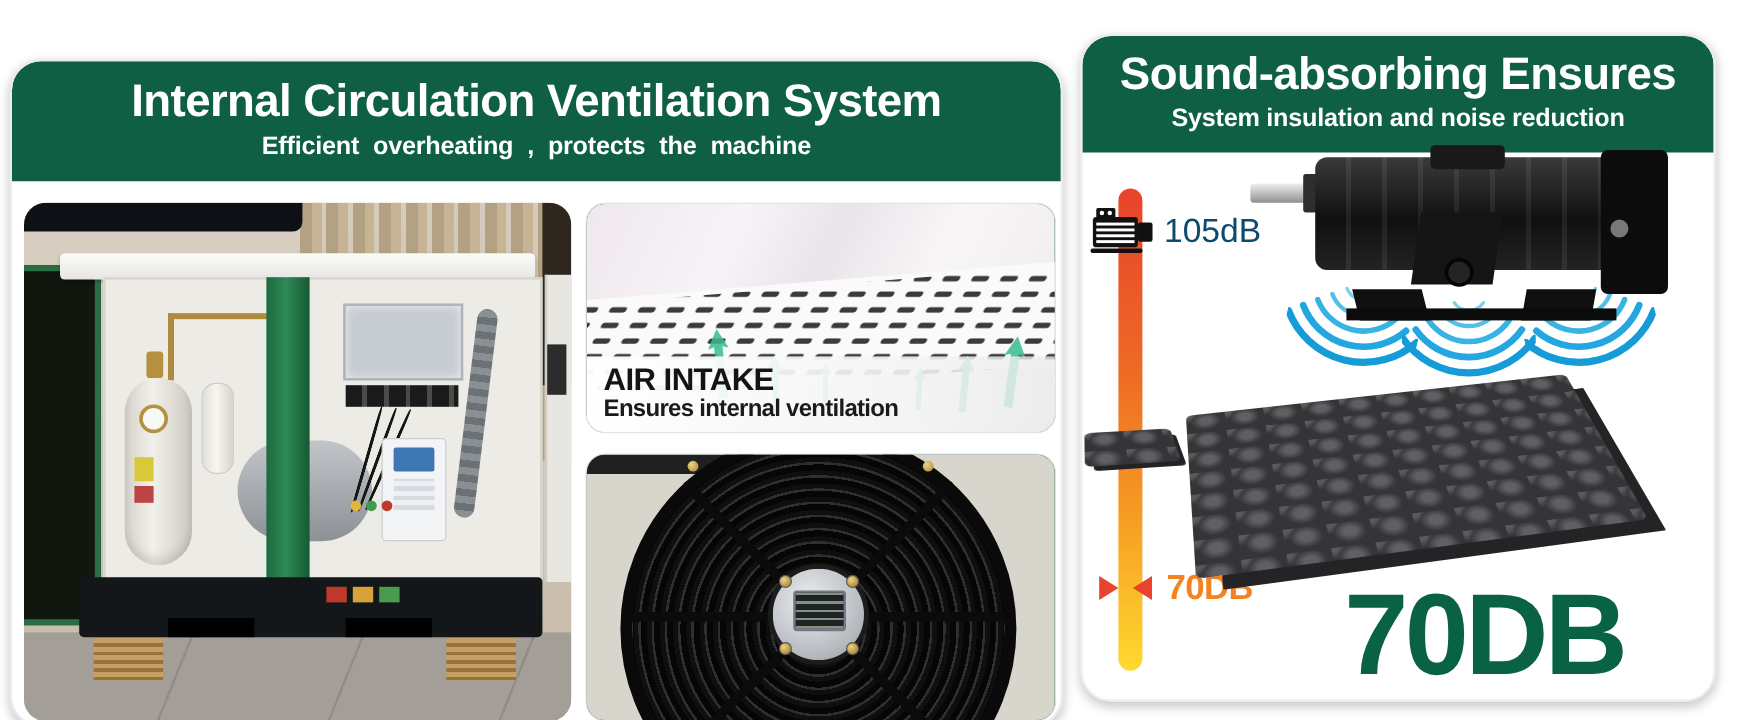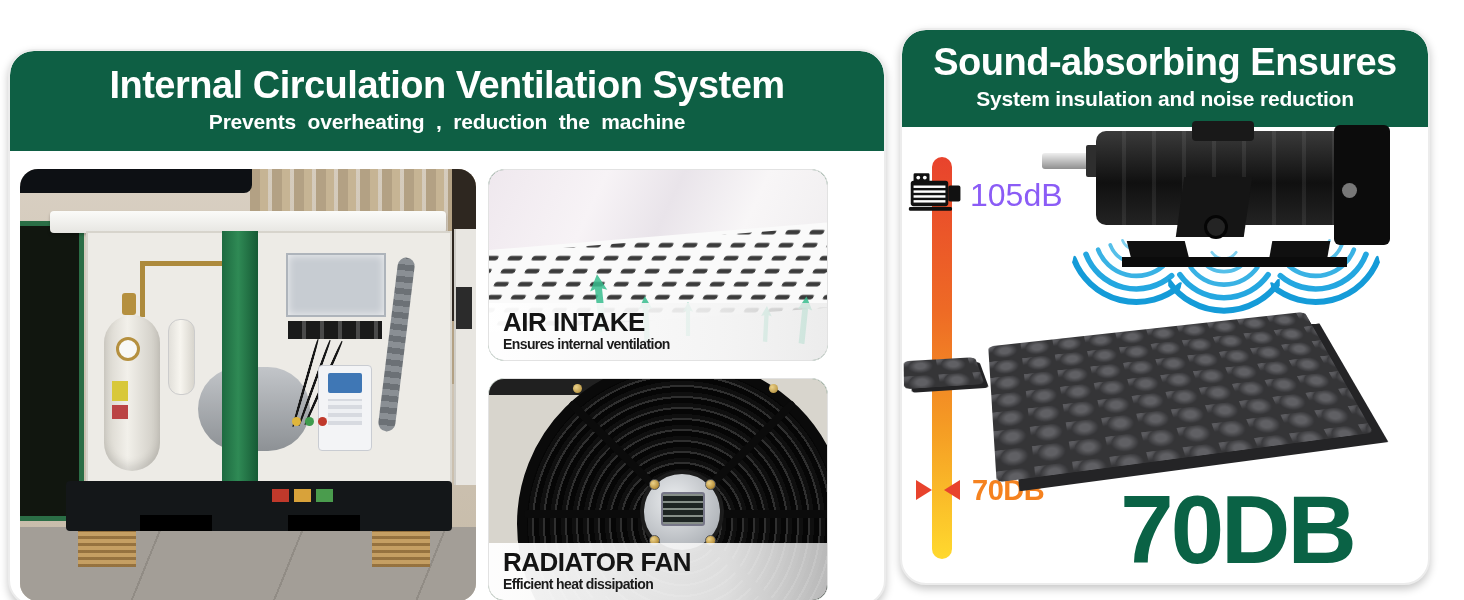--- a/index.html
+++ b/index.html
@@ -67,21 +67,21 @@
   .m-light { position:absolute; width:9px; height:9px; border-radius:50%; }
   .m-base { position:absolute; left:46px; top:312px; width:386px; height:50px; background:#141719; border-radius:4px; }
   .m-notch { position:absolute; top:346px; width:72px; height:16px; background:#000; }
   .m-warn { position:absolute; top:320px; width:17px; height:13px; }
   .m-foot { position:absolute; top:362px; width:58px; height:36px; background:#c59f63;
             background-image:repeating-linear-gradient(0deg,rgba(92,60,20,.45) 0 3px,transparent 3px 7px); }
   .m-doorR { position:absolute; left:434px; top:60px; width:22px; height:256px; background:#e8e6e1; border-left:2px solid #cfcdc7; }
   .m-cabbox { position:absolute; left:436px; top:118px; width:16px; height:42px; background:#2b2b2b; }
 
   
-  .feat { position:absolute; left:478px; width:340px; border-radius:16px; overflow:hidden;
+  .feat { position:absolute; left:478px; width:392px; border-radius:16px; overflow:hidden;
           border:1px solid #e2e2e2; background:#14532d; }
   .feat-air { top:118px; height:192px; }
   .feat-fan { top:327px; height:223px; }
   .feat-img { position:absolute; inset:0; }
   .air-bg { position:absolute; inset:0;
             background:linear-gradient(115deg,#efe8ee 0%,#f7f3f6 28%,#e9e4ea 46%,#f8f6f7 66%,#eceaec 100%); }
   .vent-svg { position:absolute; left:0; top:30px; width:392px; height:150px; }
   .air-arrow { position:absolute; width:22px; opacity:.85; }
   .fan-bg { position:absolute; inset:0; background:#d8d5cd; }
   .fan-dark-tl { position:absolute; left:0; top:0; width:130px; height:16px; background:#202020; }
@@ -94,27 +94,27 @@
   .fan-label { position:absolute; left:172px; top:113px; width:44px; height:34px; background:#1d2422;
                background-image:repeating-linear-gradient(0deg,rgba(220,230,220,.55) 0 2px,transparent 2px 7px);
                border:2px solid #778; border-radius:3px; }
   .fan-screw { position:absolute; width:11px; height:11px; border-radius:50%;
                background:radial-gradient(circle at 35% 35%, #ecd28a, #b8903a 70%, #8a6a22); border:1px solid #555; }
   .gold-dot { position:absolute; width:9px; height:9px; border-radius:50%;
               background:radial-gradient(circle at 35% 35%, #ecd28a, #a9842f); }
   .caption { position:absolute; left:0; right:0; bottom:0; padding:6px 14px 8px;
              background:linear-gradient(90deg,rgba(255,255,255,.96) 0%,rgba(244,244,244,.9) 70%,rgba(235,235,235,.78) 100%); }
   .cap-h { font-size:26px; font-weight:800; color:#141414; letter-spacing:-.5px; line-height:1.05; }
-  .cap-d { font-size:14px; font-weight:700; color:#1b1b1b; letter-spacing:-.6px; line-height:1.1; }
+  .cap-d { font-size:20px; font-weight:700; color:#1b1b1b; letter-spacing:-.6px; line-height:1.1; }
 
   
   .db-bar { position:absolute; left:30px; top:127px; width:20px; height:402px; border-radius:10px; z-index:1;
             background:linear-gradient(180deg,#e8432d 0%,#ee6a25 38%,#f59d24 68%,#ffd92e 100%); }
   .motor-ic { position:absolute; left:5px; top:140px; width:60px; height:46px; z-index:2; }
-  .lbl-105 { position:absolute; left:68px; top:147px; font-size:32px; font-weight:500; color:#8b5cf6; z-index:2; }
+  .lbl-105 { position:absolute; left:68px; top:147px; font-size:28px; font-weight:500; color:#0c4a6e; z-index:2; }
   .foam { background-color:#353537;
           background-image:
             radial-gradient(circle at 17px 11px, #606064 0 5px, #4a4a4d 9px, #3a3a3d 12px, rgba(0,0,0,0) 13px),
             radial-gradient(circle at 0px 0px,  #5a5a5e 0 5px, #464649 9px, #38383b 12px, rgba(0,0,0,0) 13px);
           background-size:34px 28px; border-radius:6px; }
   .foam-small { position:absolute; left:2px; top:318px; width:76px; height:48px; z-index:3;
                 transform:perspective(320px) rotateX(55deg) rotateZ(-6deg);
                 box-shadow:5px 8px 0 -2px #232325; }
   .foam-big { position:absolute; left:92px; top:252px; width:350px; height:210px; z-index:3;
               transform:perspective(900px) rotateX(52deg) rotateZ(-11deg);
@@ -165,21 +165,21 @@
       </symbol>
       <pattern id="ventp" width="24" height="13" patternUnits="userSpaceOnUse" patternTransform="skewX(-28)">
         <rect x="2" y="4" width="14" height="4.5" rx="2" fill="#262626"></rect>
       </pattern>
     </defs>
   </svg>
 
   <div class="card card-left">
     <div class="hdr hdr-left">
       <div class="hdr-title">Internal Circulation Ventilation System</div>
-      <div class="hdr-sub">Prevents overheating , reduction the machine</div>
+      <div class="hdr-sub">Efficient overheating , protects the machine</div>
     </div>
 
     <div class="photo">
       <div class="ph-slats"></div>
       <div class="ph-tv"></div>
       <div class="ph-darkcorner"></div>
       <div class="ph-floor"></div>
       <div class="m-doorL"></div>
       <div class="m-top"></div>
       <div class="m-body"></div>
@@ -260,24 +260,20 @@
         <div class="fan-bar"></div>
         <div class="fan-hub"></div>
         <div class="fan-label"></div>
         <div class="fan-screw" style="left:160px; top:100px;"></div>
         <div class="fan-screw" style="left:216px; top:100px;"></div>
         <div class="fan-screw" style="left:160px; top:156px;"></div>
         <div class="fan-screw" style="left:216px; top:156px;"></div>
         <div class="gold-dot" style="left:84px; top:5px;"></div>
         <div class="gold-dot" style="left:280px; top:5px;"></div>
       </div>
-      <div class="caption">
-        <div class="cap-h">RADIATOR FAN</div>
-        <div class="cap-d">Efficient heat dissipation</div>
-      </div>
     </div>
   </div>
 
   <div class="card card-right">
     <div class="hdr hdr-right">
       <div class="hdr-title">Sound-absorbing Ensures</div>
       <div class="hdr-sub">System insulation and noise reduction</div>
     </div>
 
     <div class="db-bar"></div>

